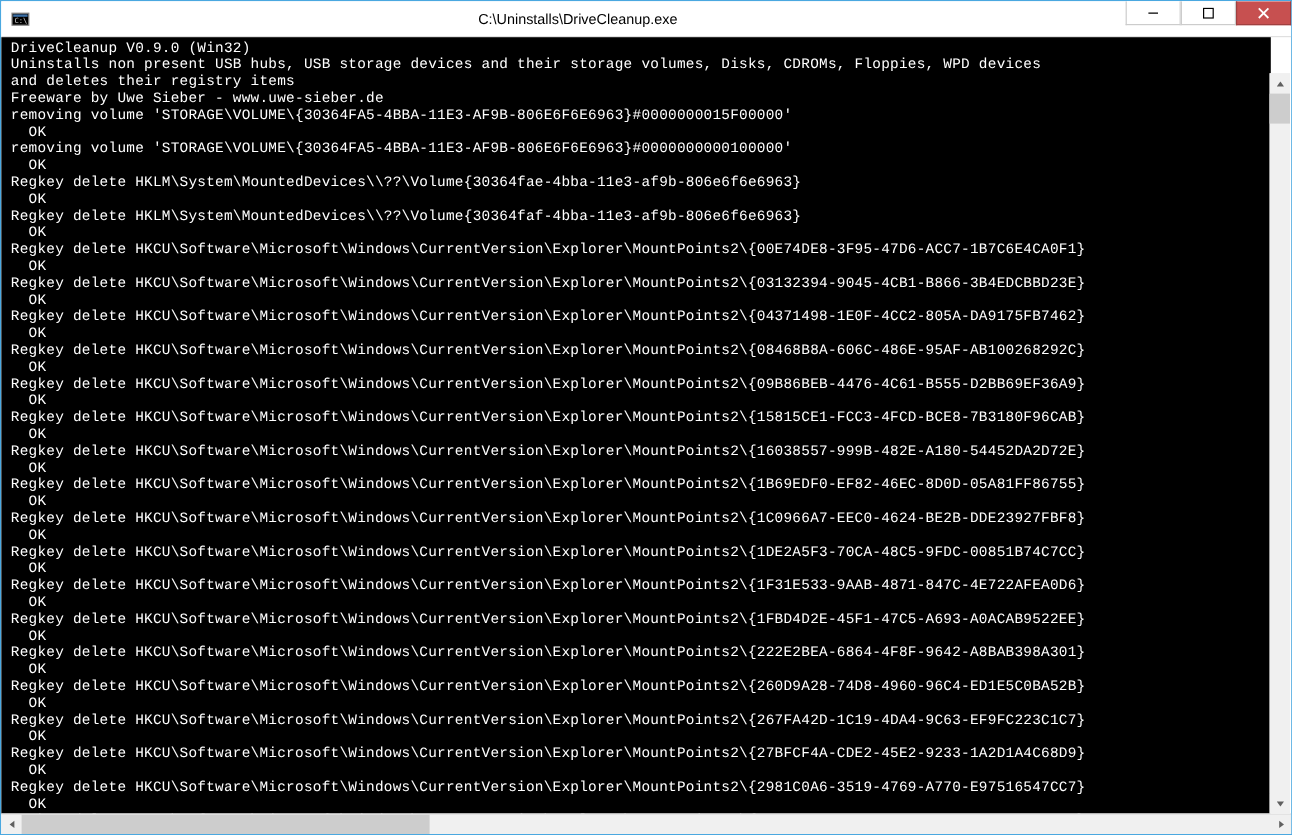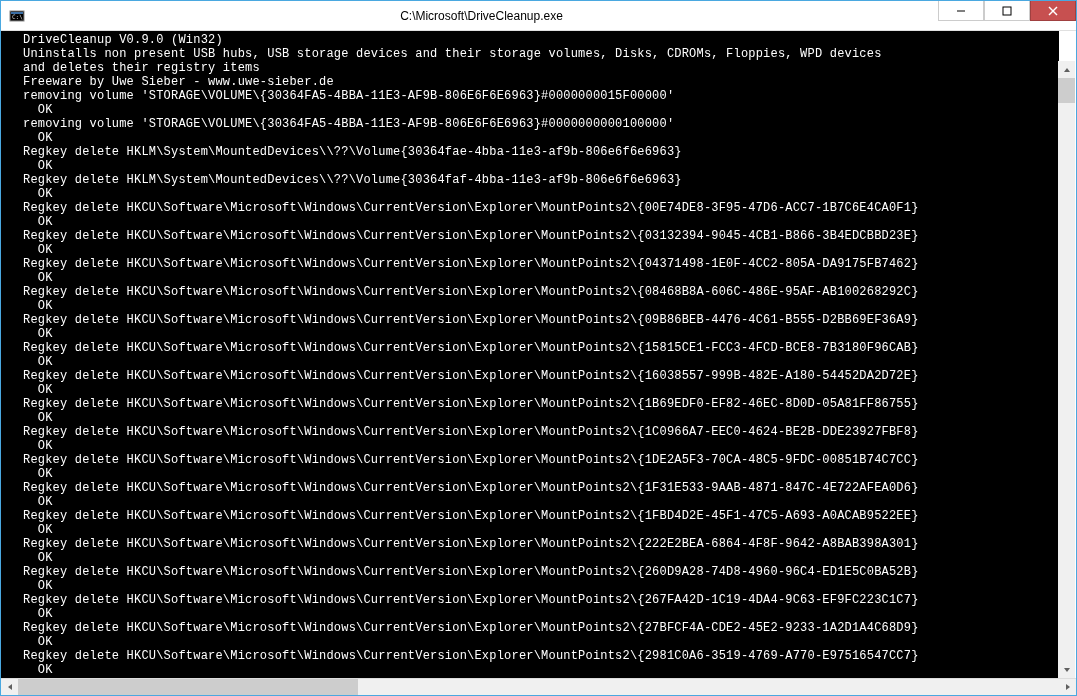--- a/index.html
+++ b/index.html
@@ -143,36 +143,36 @@
     .console-inner {
       height: calc(100% - 17px);
       margin-right: 17px;
       background: #000;
       color: #fff;
       font-family: "Lucida Console", "Courier New", monospace;
       font-size: 12px;
       line-height: 14px;
       white-space: pre;
       overflow: hidden;
-      padding: 2px 22px;
+      padding: 2px 8px;
       letter-spacing: 0.2px;
     }
   </style>
 </head>
 <body>
 
 <div class="titlebar">
   <span class="titlebar-icon">
     <svg viewBox="0 0 16 16" width="16" height="16">
       <rect x="1" y="3" width="14" height="10" fill="#000" stroke="#888" stroke-width="1"></rect>
       <rect x="2" y="4" width="12" height="2" fill="#3a6ea5"></rect>
       <text x="3" y="11" font-size="6" fill="#ccc" font-family="monospace">C:\</text>
     </svg>
   </span>
-  <span class="titlebar-title">C:\Microsoft\DriveCleanup.exe</span>
+  <span class="titlebar-title">C:\Uninstalls\DriveCleanup.exe</span>
   <div class="titlebar-buttons">
     <div class="tb-btn minimize">
       <svg viewBox="0 0 10 10">
           <line x1="1" y1="5" x2="9" y2="5" stroke="#000" stroke-width="1"></line>
         </svg>
     </div>
     <div class="tb-btn maximize">
       <svg viewBox="0 0 10 10">
           <rect x="1" y="1" width="8" height="8" fill="none" stroke="#000" stroke-width="1"></rect>
         </svg>

